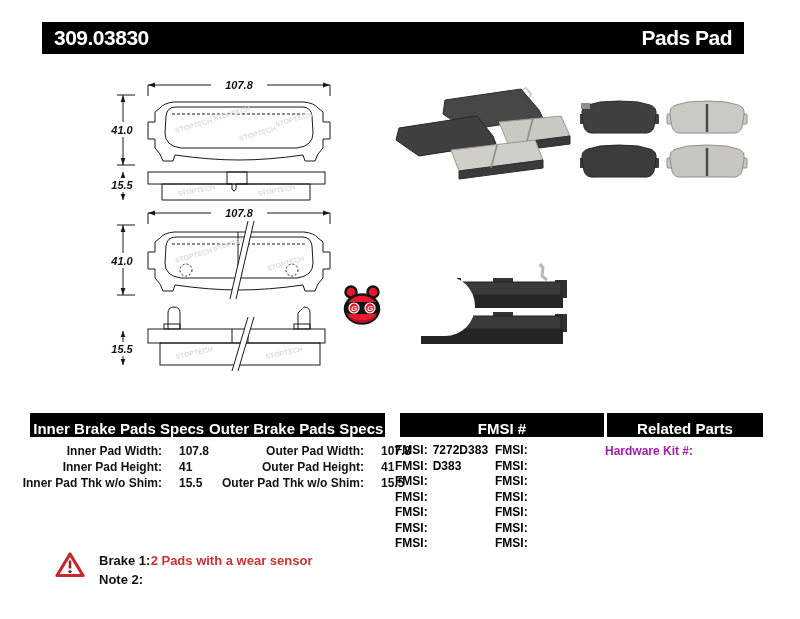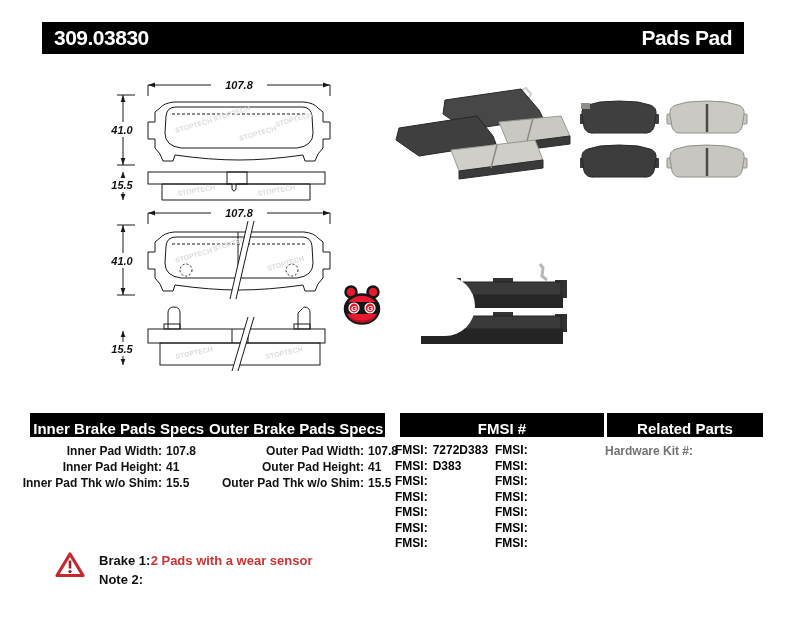--- a/index.html
+++ b/index.html
@@ -27,29 +27,29 @@
   .logo-parts{color:#131313;}
 
   
   .thbar{top:413px;height:24px;background:#000;color:#fff;display:flex;align-items:flex-end;
     justify-content:center;font-weight:bold;font-size:15px;}
   .thbar.split{justify-content:space-around;}
   .thbar .half{width:50%;text-align:center;}
 
   
   .spec-col{top:443px;font-size:12px;font-weight:bold;color:#111;}
-  .spec-line{display:grid;grid-template-columns:140px 1fr;column-gap:4px;line-height:16px;height:16px;}
+  .spec-line{display:grid;grid-template-columns:140px 1fr;column-gap:17px;line-height:16px;height:16px;}
   .spec-col.outer .spec-line{grid-template-columns:146px 1fr;}
   .spec-label{text-align:right;white-space:nowrap;}
   .spec-value{text-align:left;white-space:nowrap;}
 
   .fmsi-col{top:443px;font-size:12px;font-weight:bold;color:#000000;}
   .fmsi-line{display:flex;gap:5px;line-height:15.5px;height:15.5px;white-space:nowrap;}
 
-  .related-col{top:443px;font-size:12px;font-weight:bold;color:#737373;}
+  .related-col{top:443px;font-size:12px;font-weight:bold;color:#a21caf;}
   .related-line{display:flex;gap:5px;line-height:16px;white-space:nowrap;}
 
   
   .notes{left:55px;top:551px;display:flex;align-items:flex-start;}
   .note-rows{margin-left:14px;padding-top:1px;}
   .note-row{line-height:18.5px;font-size:13px;font-weight:bold;color:#111;white-space:nowrap;}
   .note-label{display:inline-block;width:48px;}
   .note-text{color:#cc3333;}
 </style>
 </head>

